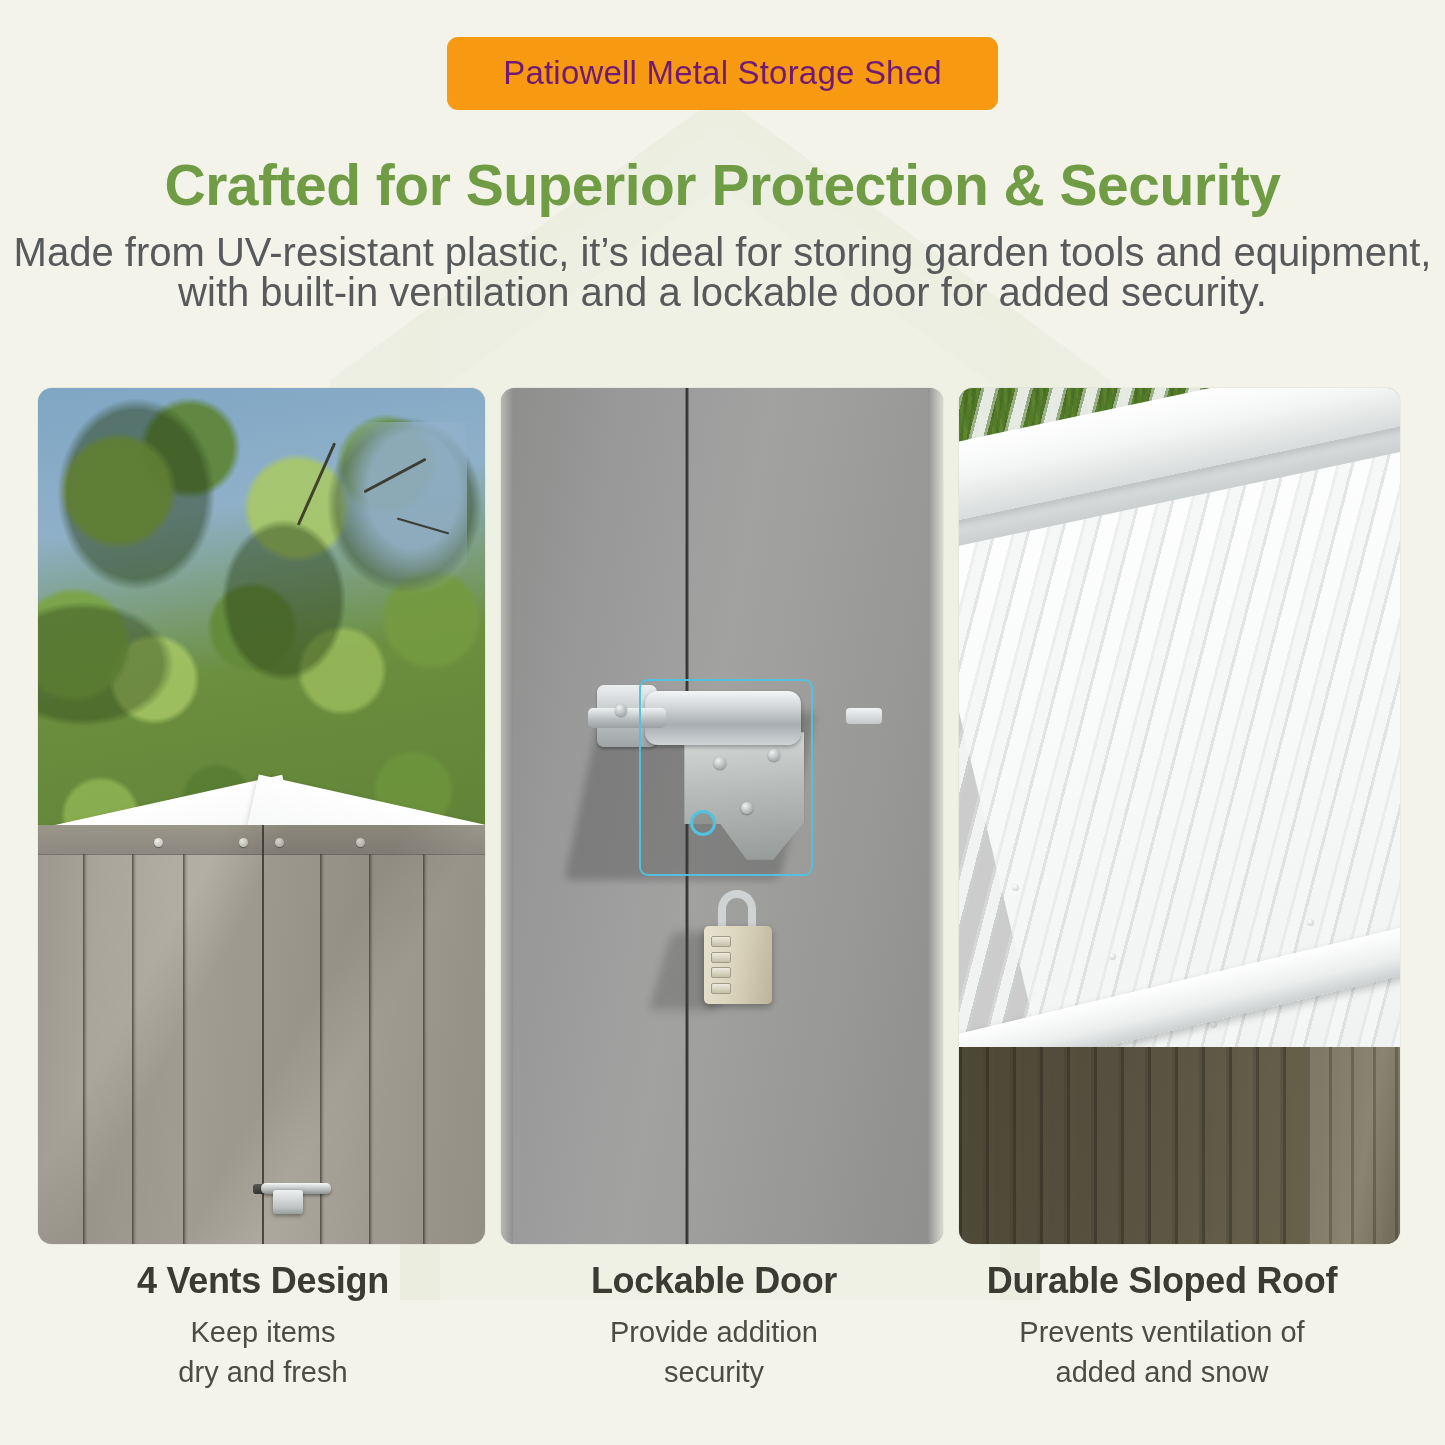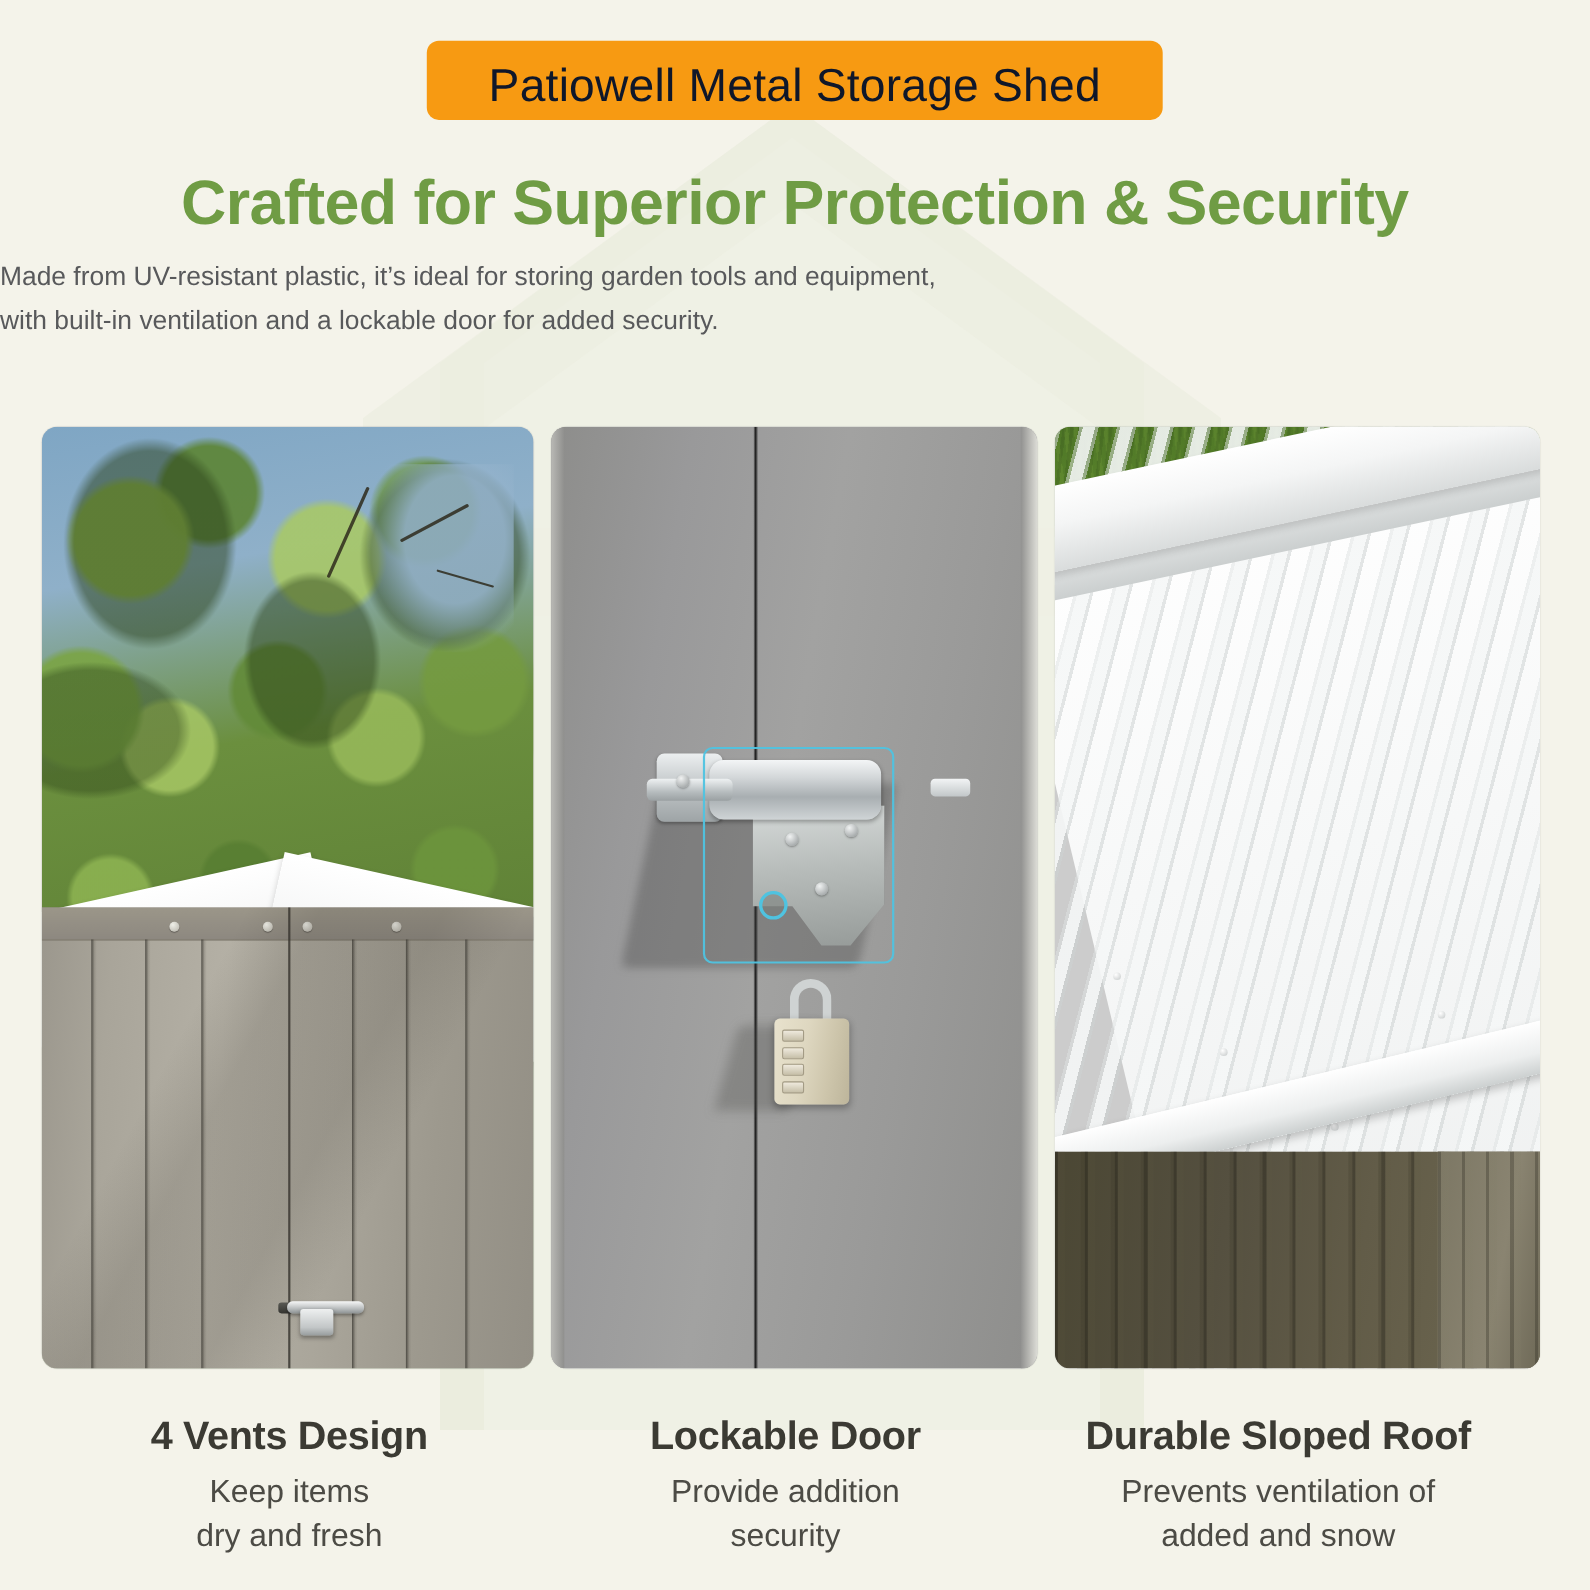--- a/index.html
+++ b/index.html
@@ -18,41 +18,41 @@
   }
 
   
   .badge-wrap{
     position:absolute;top:37px;left:0;width:1445px;
     text-align:center;z-index:3;
   }
   .badge{
     display:inline-block;
     background:#f79a12;
-    color:#0f172a;
-    font-size:42px;
+    color:#701a75;
+    font-size:33px;
     letter-spacing:.2px;
-    padding:17px 56px 7px;
+    padding:17px 56px 18px;
     border-radius:11px;
     font-weight:400;
   }
   .headline{
     position:absolute;top:152px;left:0;width:1445px;
     text-align:center;z-index:3;
     color:#6f9c44;
     font-size:57px;
     font-weight:bold;
     letter-spacing:-.5px;
     white-space:nowrap;
   }
   .subtitle{
     position:absolute;top:232px;left:0;width:1445px;
-    z-index:3;
+    text-align:center;z-index:3;
     color:#58595b;
-    font-size:24px;
+    font-size:40px;
     line-height:40px;
   }
   .subtitle div{white-space:nowrap;}
 
   
   .panels{
     position:absolute;top:388px;left:38px;
     width:1362px;height:856px;
     display:flex;gap:16px;z-index:2;
   }
@@ -358,21 +358,21 @@
       linear-gradient(100deg,#7c7764 0%,#8a8471 60%,#6e6957 100%);
   }
   .roof-screw{
     position:absolute;width:7px;height:7px;border-radius:50%;
     background:radial-gradient(circle at 35% 30%,#ffffff,#c3c7c7);
   }
 
   
   .captions{
     position:absolute;top:1260px;left:38px;width:1362px;
-    display:flex;gap:4px;z-index:3;margin-top:24px;
+    display:flex;gap:4px;z-index:3;
   }
   .cap{text-align:center;}
   .cap.c1{width:450px;}
   .cap.c2{width:444px;}
   .cap.c3{width:444px;}
   .cap-title{
     font-size:36px;font-weight:bold;color:#3b3a33;
     letter-spacing:-.3px;margin-bottom:10px;
   }
   .cap-sub{

